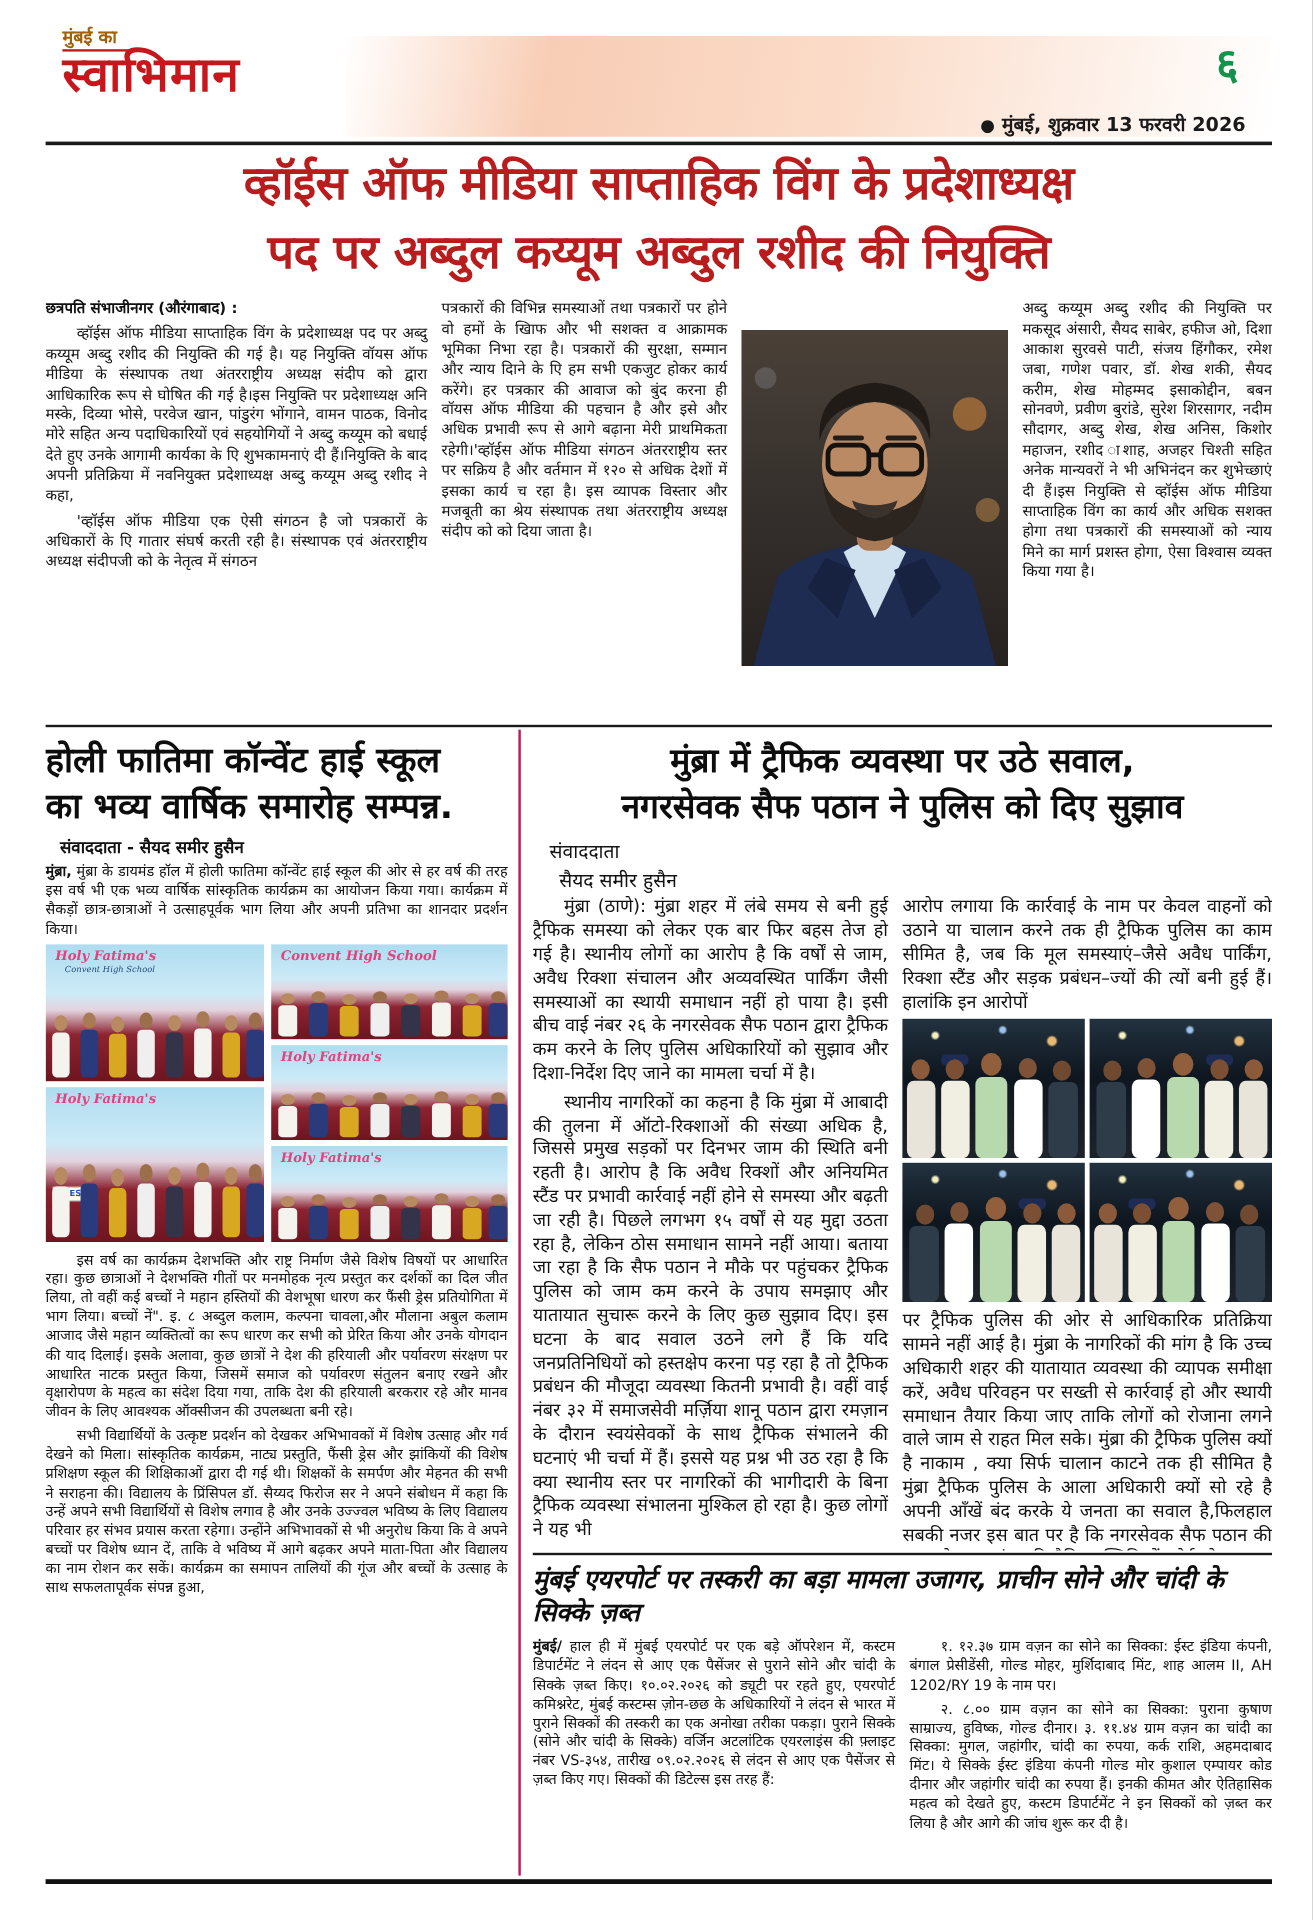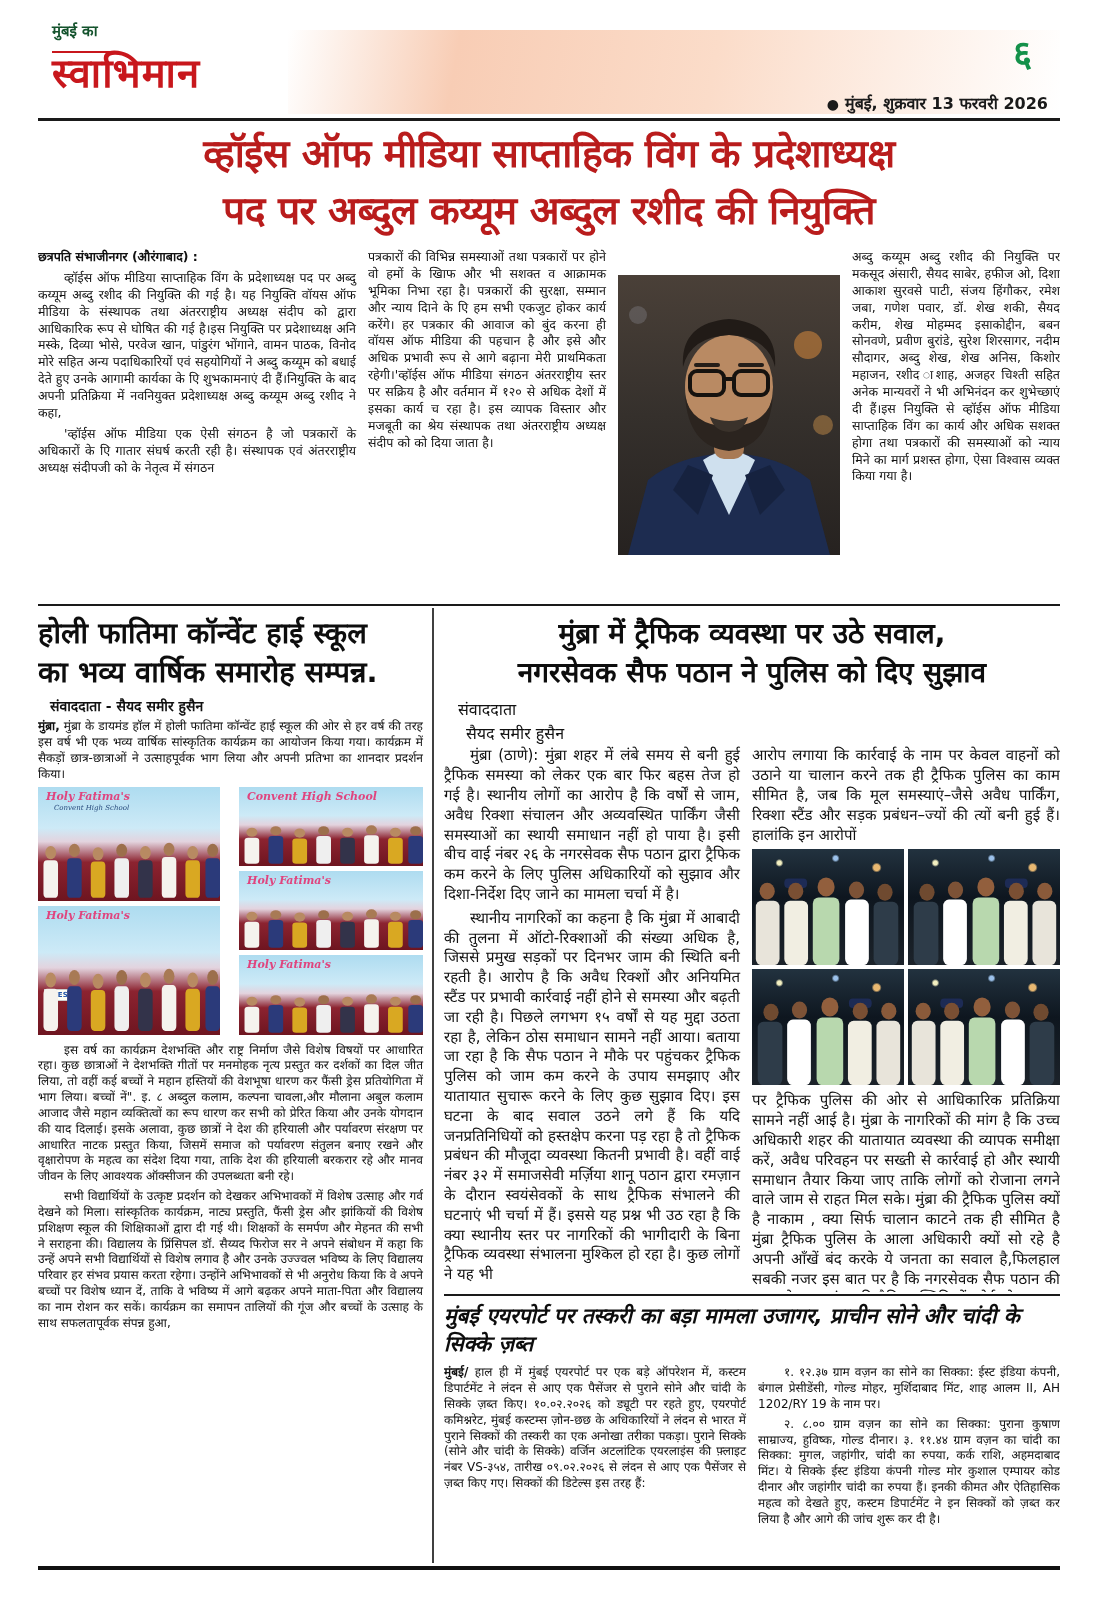--- a/index.html
+++ b/index.html
@@ -12,53 +12,53 @@
     color:#111;
     overflow:hidden;
   }
   
   .header{position:absolute;top:22px;left:38px;right:34px;height:92px;}
   .header-band{
     position:absolute;top:8px;left:250px;right:0;height:84px;
     background:linear-gradient(100deg, rgba(250,205,180,0) 0%, #f8cdb5 22%, #fbdcc9 55%, rgba(255,255,255,0) 100%);
   }
   .masthead{position:absolute;left:14px;top:2px;line-height:1;}
-  .masthead .kicker{display:block;font-size:15px;font-weight:bold;color:#14532d;border-bottom:2px solid #c8171c;width:58px;padding-bottom:12px;}
+  .masthead .kicker{display:block;font-size:15px;font-weight:bold;color:#a16207;border-bottom:2px solid #c8171c;width:58px;padding-bottom:2px;}
   .masthead .title{display:block;font-size:40px;font-weight:bold;color:#c8171c;letter-spacing:1px;font-family:"DejaVu Serif","Liberation Serif",serif;}
   .pageno{position:absolute;right:28px;top:6px;font-size:36px;font-weight:bold;color:#14914a;font-family:"DejaVu Serif",serif;}
-  .dateline{position:absolute;right:12px;bottom:0;font-size:16px;font-weight:bold;color:#1a1a1a;}
+  .dateline{position:absolute;right:22px;bottom:0;font-size:16px;font-weight:bold;color:#1a1a1a;}
   .dateline .dot{font-size:14px;margin-right:6px;}
   .rule-header{position:absolute;top:118px;left:38px;right:34px;height:3px;background:#1a1a1a;}
 
   
   .lead{position:absolute;top:124px;left:38px;right:34px;height:478px;overflow:hidden;}
   .lead-hl{text-align:center;font-weight:800;font-size:39px;line-height:1.45;letter-spacing:-0.5px;color:#b91c1c;margin:2px 0 10px;}
   .lead-body{display:flex;gap:12px;height:332px;overflow:hidden;text-align:justify;}
   .lead-body p{margin:0 0 4px;font-size:12.5px;line-height:1.35;}
   .lc1{width:318px;flex:none;}
   .lc2{width:238px;flex:none;}
   .lc3{flex:1;}
   .lead-photo-col{width:222px;flex:none;padding-top:26px;}
   .byline-bold{font-weight:bold;}
   .ind{text-indent:26px;}
 
   .portrait{width:222px;height:280px;display:block;background:#3a3027;}
 
   
   .rule-mid{position:absolute;top:604px;left:38px;right:34px;height:2px;background:#1a1a1a;}
   .row2{position:absolute;top:608px;left:38px;right:34px;bottom:37px;display:flex;}
-  .col-school{width:385px;flex:none;border-right:2px solid #404040;padding-right:9px;overflow:hidden;}
+  .col-school{width:385px;flex:none;border-right:2px solid #be185d;padding-right:9px;overflow:hidden;}
   .col-right{flex:1;padding-left:10px;display:flex;flex-direction:column;overflow:hidden;justify-content:space-between;}
 
   
   .school-hl{font-size:29px;font-weight:800;line-height:1.35;color:#0d0d0d;margin:6px 0 4px;}
   .school-by{font-weight:bold;font-size:14px;margin:2px 0 4px;padding-left:12px;}
   .col-school p{margin:0 0 4px;font-size:12px;line-height:1.32;text-align:justify;}
 
-  .collage{display:grid;grid-template-columns:182px 1fr;gap:19px;height:248px;margin:4px 0 8px;}
+  .collage{display:grid;grid-template-columns:182px 1fr;gap:6px;height:248px;margin:4px 0 8px;}
   .collage .cleft,.collage .cright{display:flex;flex-direction:column;gap:5px;}
   .collage-photo{
     position:relative;flex:1;overflow:hidden;
     background:linear-gradient(180deg,#aedcf0 0%,#cdeaf7 36%,#e3d3de 48%,#8c2330 66%,#6e1520 100%);
   }
   .collage-photo .banner-script{
     position:absolute;top:3px;left:8px;
     font-family:"DejaVu Serif","Liberation Serif",serif;font-style:italic;font-weight:bold;
     font-size:11px;color:#e0447e;white-space:nowrap;
   }

